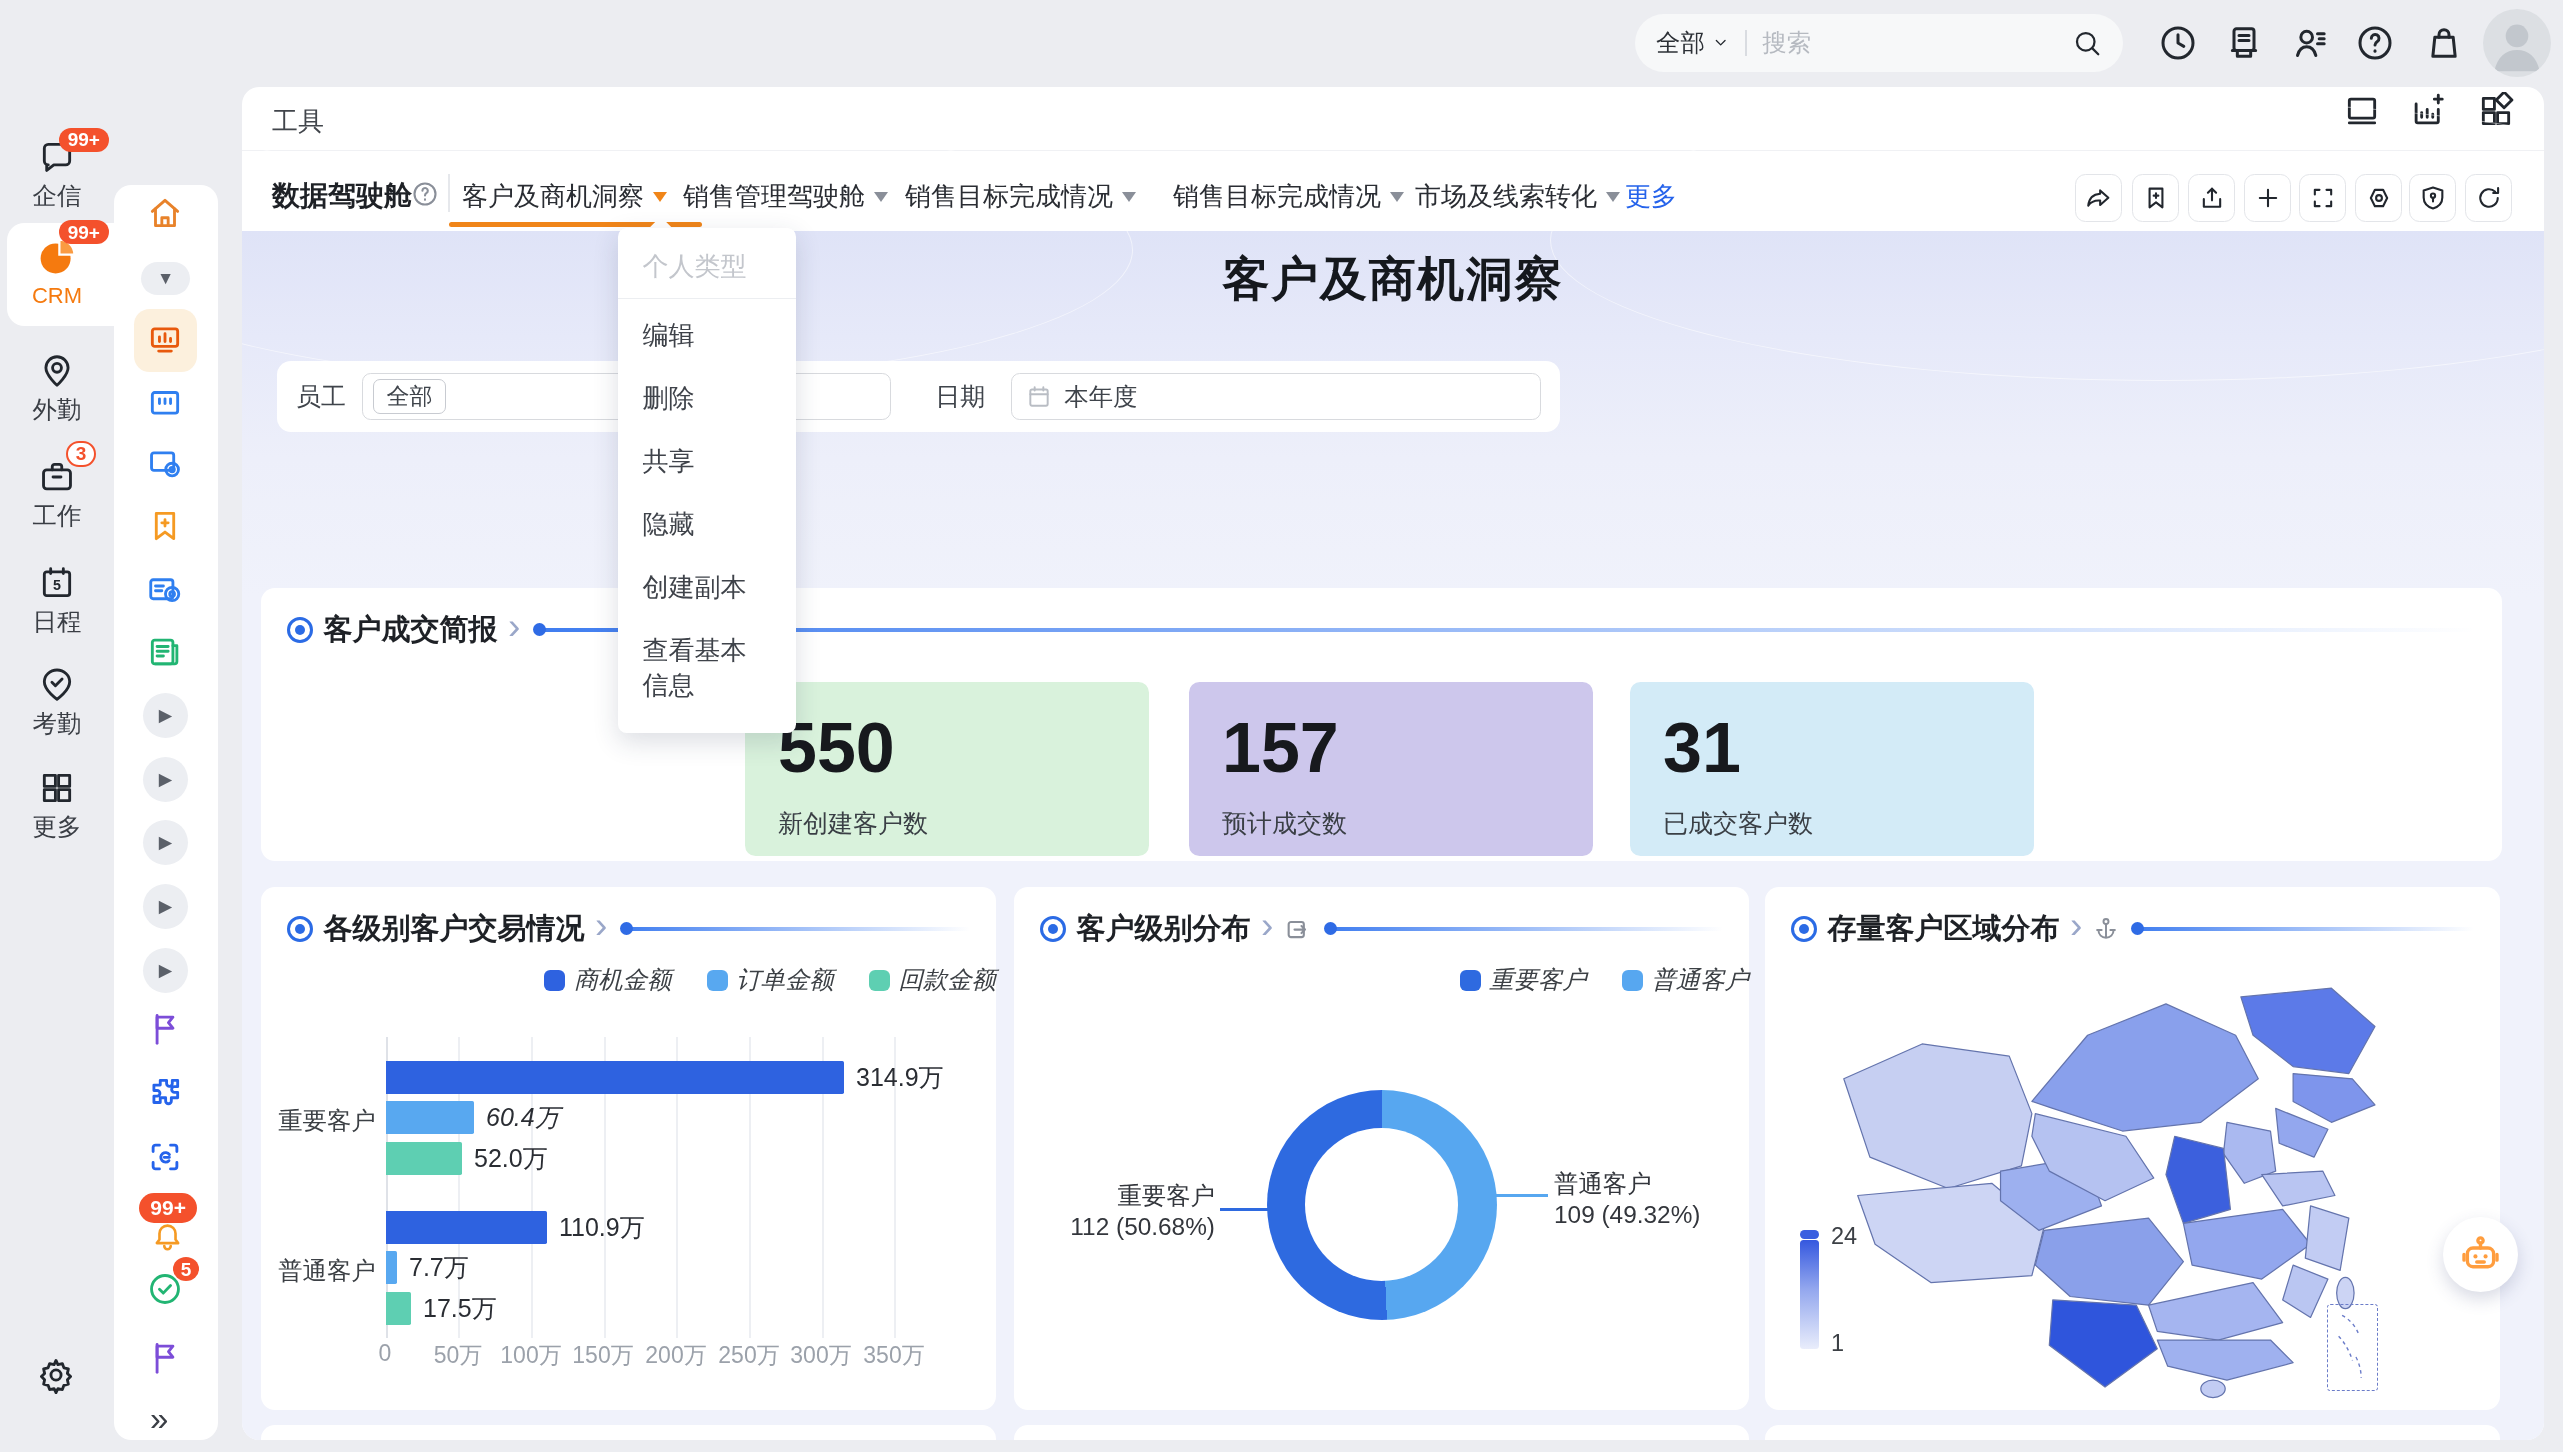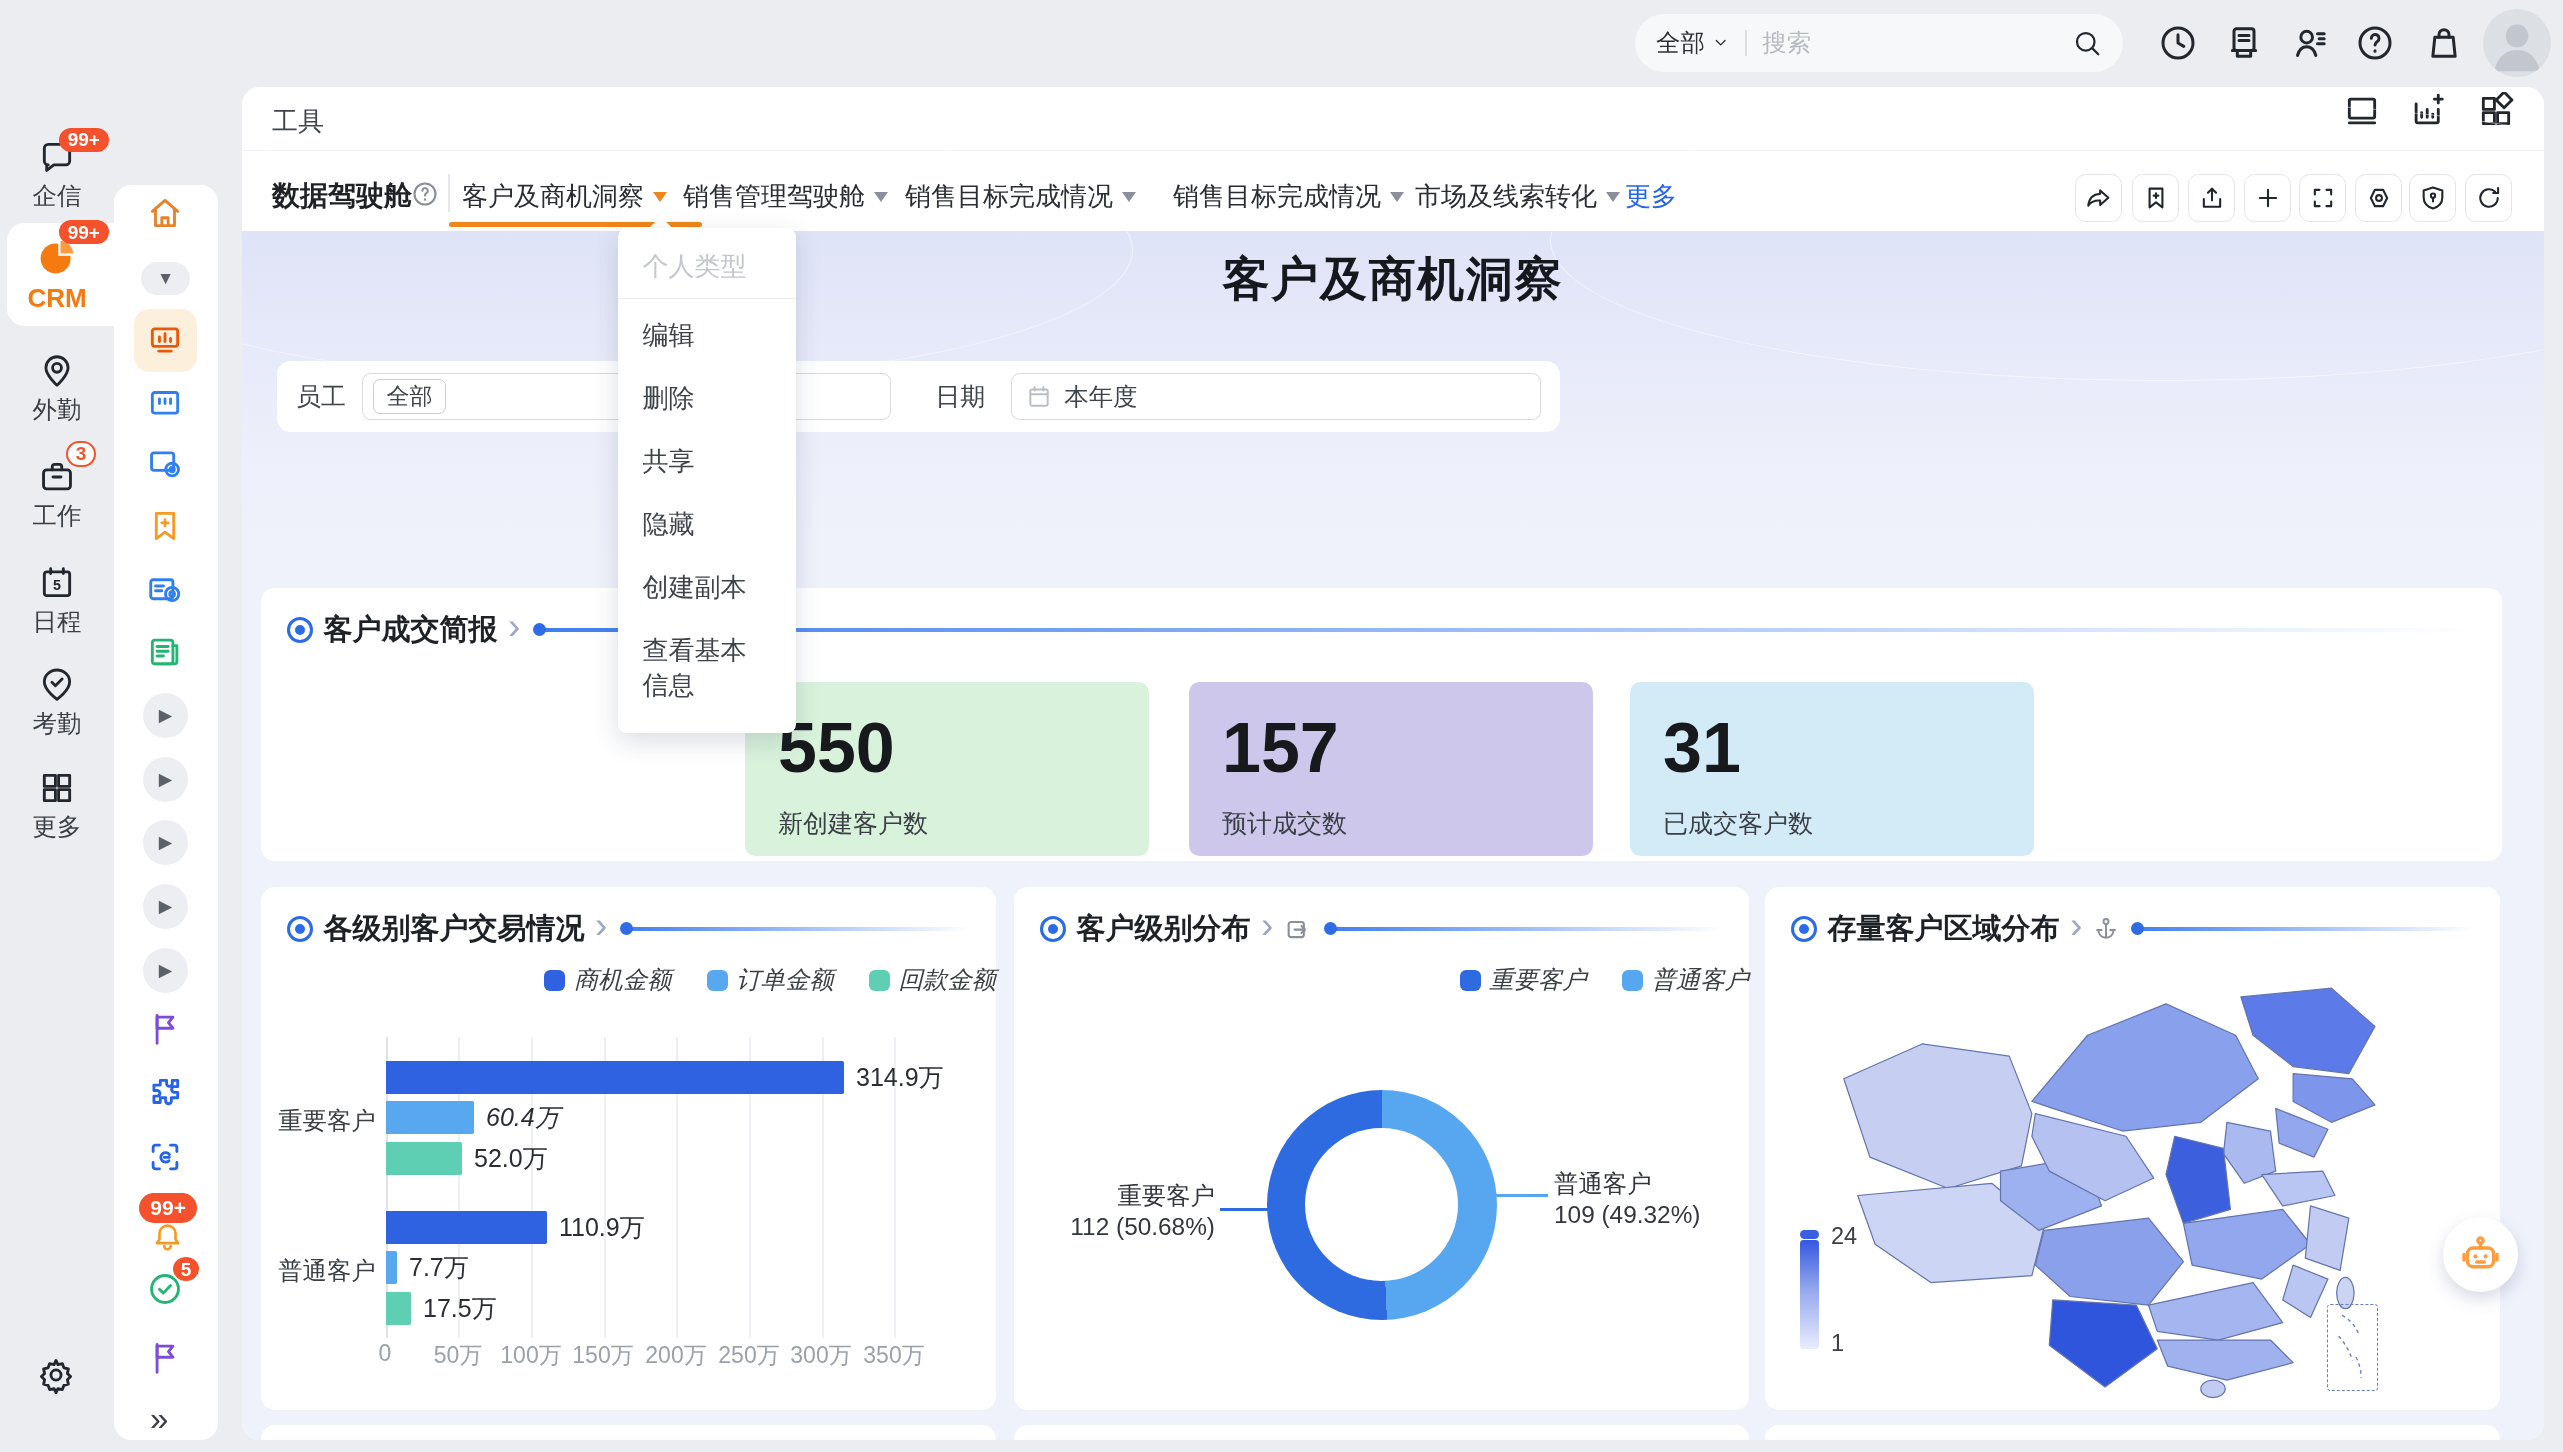--- a/index.html
+++ b/index.html
@@ -135,21 +135,21 @@
       </svg>
     <div class="nav-label">企信</div>
     <span class="badge" style="left:59px;top:-10.5px">99+</span>
   </div>
   <div class="abs crm-card"></div>
   <div class="abs nav-item" style="top:234px">
     <svg style="margin:0 auto;display:block" width="45" height="45" viewBox="0 0 24 24">
       <circle cx="11" cy="13" r="8" fill="#f57a0f"></circle>
         <path d="M13 11V3a8 8 0 018 8z" fill="#fa9b42" stroke="#fff" stroke-width="1.2"></path>
       </svg>
-    <div class="nav-label" style="color:#f57a0f;font-weight:bold;font-size:26px">CRM</div>
+    <div class="nav-label" style="color:#f57a0f;font-weight:normal;font-size:22px">CRM</div>
     <span class="badge" style="left:59px;top:-14px">99+</span>
   </div>
   <div class="abs nav-item" style="top:352px">
     <svg class="ic" style="margin:0 auto" width="38" height="38" viewBox="0 0 24 24">
         <path d="M12 21s-7-6.2-7-11a7 7 0 0114 0c0 4.8-7 11-7 11z"></path>
         <circle cx="12" cy="10" r="2.8"></circle>
       </svg>
     <div class="nav-label">外勤</div>
   </div>
   <div class="abs nav-item" style="top:458px">

